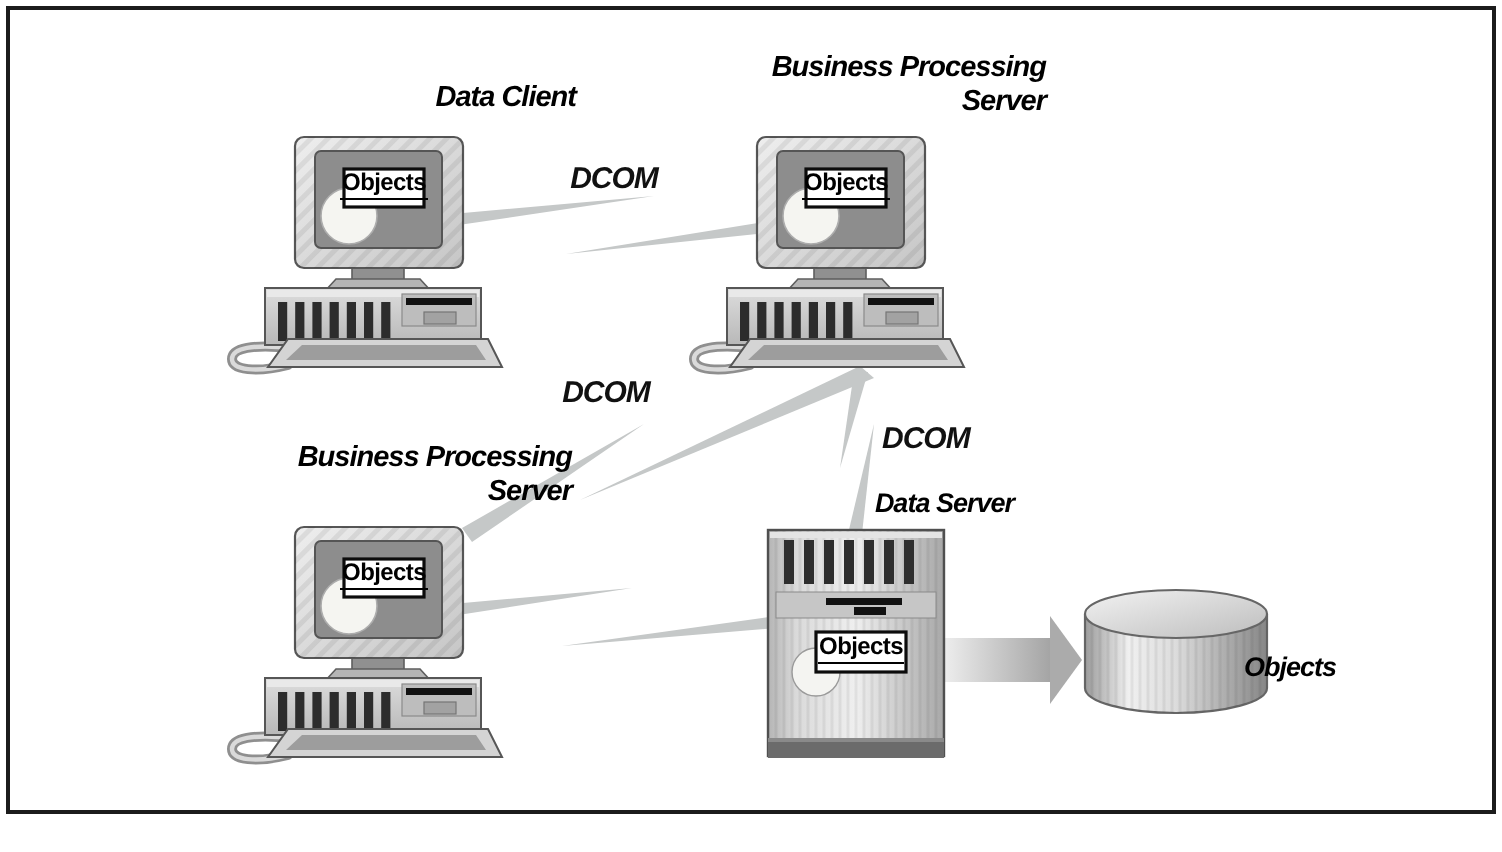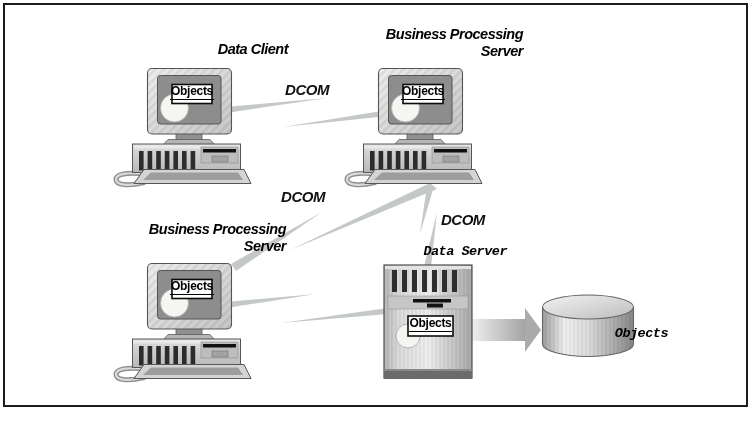--- a/index.html
+++ b/index.html
@@ -5,21 +5,21 @@
   html,body{margin:0;padding:0;width:751px;height:426px;background:#ffffff;
     font-family:"Liberation Sans",sans-serif;}
   #canvas{position:absolute;left:0;top:0;width:751px;height:426px;background:#fff;overflow:hidden;}
   .frame{position:absolute;left:3px;top:3px;width:741px;height:400px;border:2px solid #1c1c1c;z-index:0;}
   .abs{position:absolute;}
   .z1{z-index:1}.z2{z-index:2}
   .node-title{position:absolute;z-index:4;font-weight:bold;font-style:italic;font-size:14.5px;
     letter-spacing:-0.5px;color:#000000;text-align:right;line-height:17px;}
   .conn-label{position:absolute;z-index:4;font-weight:bold;font-style:italic;font-size:15px;
     letter-spacing:-0.5px;color:#111;text-align:center;}
-  .small-title{font-size:13.5px;font-family:Liberation Mono, monospace;}
+  .small-title{font-size:13.5px;}
   .objects-label{position:absolute;z-index:5;display:flex;align-items:flex-start;justify-content:center;
     font-weight:bold;font-size:12px;letter-spacing:-0.3px;color:#000;}
   .objects-label span{border-bottom:1.5px solid #000;padding:0 1px 1px 1px;}
 </style>
 </head>
 <body>
 
 <div id="canvas">
   <div class="frame"></div>
 

